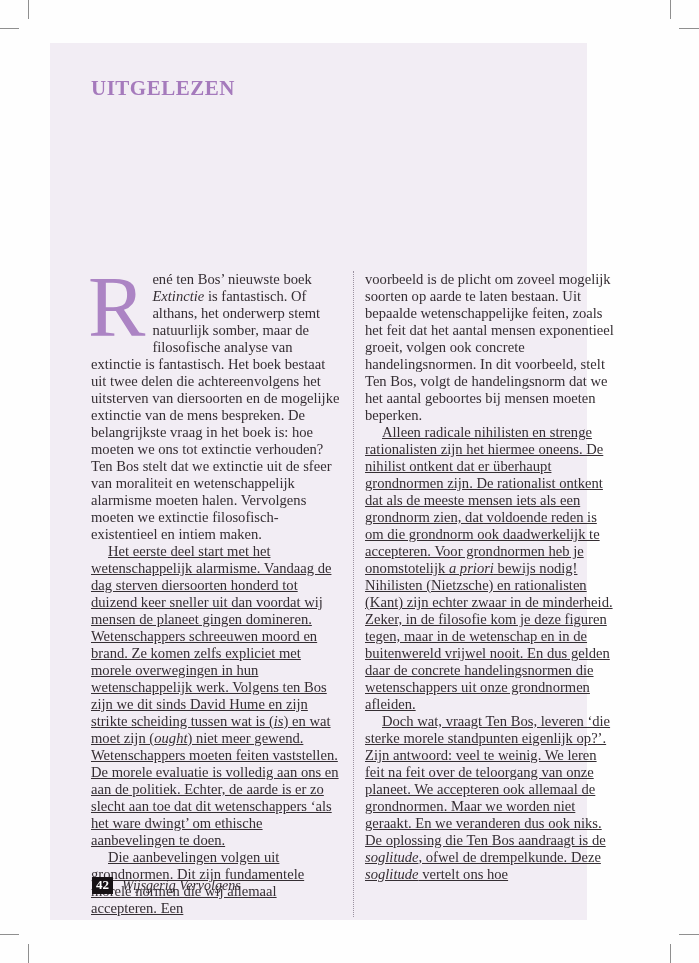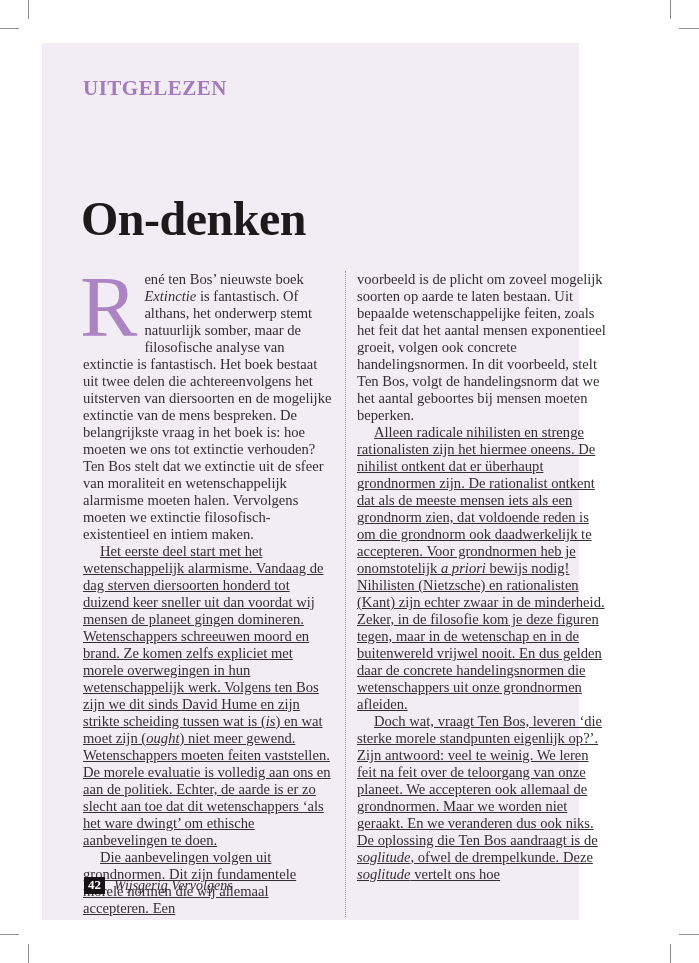--- a/index.html
+++ b/index.html
@@ -15,21 +15,21 @@
   .cm-tl-v{left:28px;top:0;width:1px;height:19px;}
   .cm-tl-h{left:0;top:28px;width:19px;height:1px;}
   .cm-tr-v{left:670px;top:0;width:1px;height:19px;}
   .cm-tr-h{left:679px;top:28px;width:20px;height:1px;}
   .cm-bl-v{left:28px;top:944px;width:1px;height:19px;}
   .cm-bl-h{left:0;top:934px;width:19px;height:1px;}
   .cm-br-v{left:670px;top:944px;width:1px;height:19px;}
   .cm-br-h{left:679px;top:934px;width:20px;height:1px;}
   
   .page{
-    position:absolute;left:42px;top:43px;
+    position:absolute;left:50px;top:43px;
     width:537px;height:877px;
     background:#f2edf4;
   }
   .kicker{
     position:absolute;left:41px;top:33px;
     font-size:21px;font-weight:bold;
     letter-spacing:0.5px;
     color:#a57abc;
   }
   .title{
@@ -87,21 +87,20 @@
 <div class="crop cm-tr-h"></div>
 <div class="crop cm-bl-v"></div>
 <div class="crop cm-bl-h"></div>
 <div class="crop cm-br-v"></div>
 <div class="crop cm-br-h"></div>
 
 <div class="page">
 
   <div class="kicker">UITGELEZEN</div>
 
-  <h1 class="title" style="margin:0;">On-denken</h1>
 
   <div class="columns">
     <div class="col">
         <p class="para"><span class="dropcap">R</span><span>ené ten Bos’ nieuwste boek </span><i>Extinctie</i><span> is fantastisch. Of althans, het onderwerp stemt natuurlijk somber, maar de filosofische analyse van extinctie is fantastisch. Het boek bestaat uit twee delen die achtereenvolgens het uitsterven van diersoorten en de mogelijke extinctie van de mens bespreken. De belangrijkste vraag in het boek is: hoe moeten we ons tot extinctie verhouden? Ten Bos stelt dat we extinctie uit de sfeer van moraliteit en wetenschappelijk alarmisme moeten halen. Vervolgens moeten we extinctie filosofisch-existentieel en intiem maken.</span></p>
         <p class="para indent"><span>Het eerste deel start met het wetenschappelijk alarmisme. Vandaag de dag sterven diersoorten honderd tot duizend keer sneller uit dan voordat wij mensen de planeet gingen domineren. Wetenschappers schreeuwen moord en brand. Ze komen zelfs expliciet met morele overwegingen in hun wetenschappelijk werk. Volgens ten Bos zijn we dit sinds David Hume en zijn strikte scheiding tussen wat is (</span><i>is</i><span>) en wat moet zijn (</span><i>ought</i><span>) niet meer gewend. Wetenschappers moeten feiten vaststellen. De morele evaluatie is volledig aan ons en aan de politiek. Echter, de aarde is er zo slecht aan toe dat dit wetenschappers ‘als het ware dwingt’ om ethische aanbevelingen te doen.</span></p>
         <p class="para indent"><span>Die aanbevelingen volgen uit grondnormen. Dit zijn fundamentele morele normen die wij allemaal accepteren. Een</span></p>
       </div>
     <div class="divider"></div>
     <div class="col">
         <p class="para"><span>voorbeeld is de plicht om zoveel mogelijk soorten op aarde te laten bestaan. Uit bepaalde wetenschappelijke feiten, zoals het feit dat het aantal mensen exponentieel groeit, volgen ook concrete handelingsnormen. In dit voorbeeld, stelt Ten Bos, volgt de handelingsnorm dat we het aantal geboortes bij mensen moeten beperken.</span></p>

